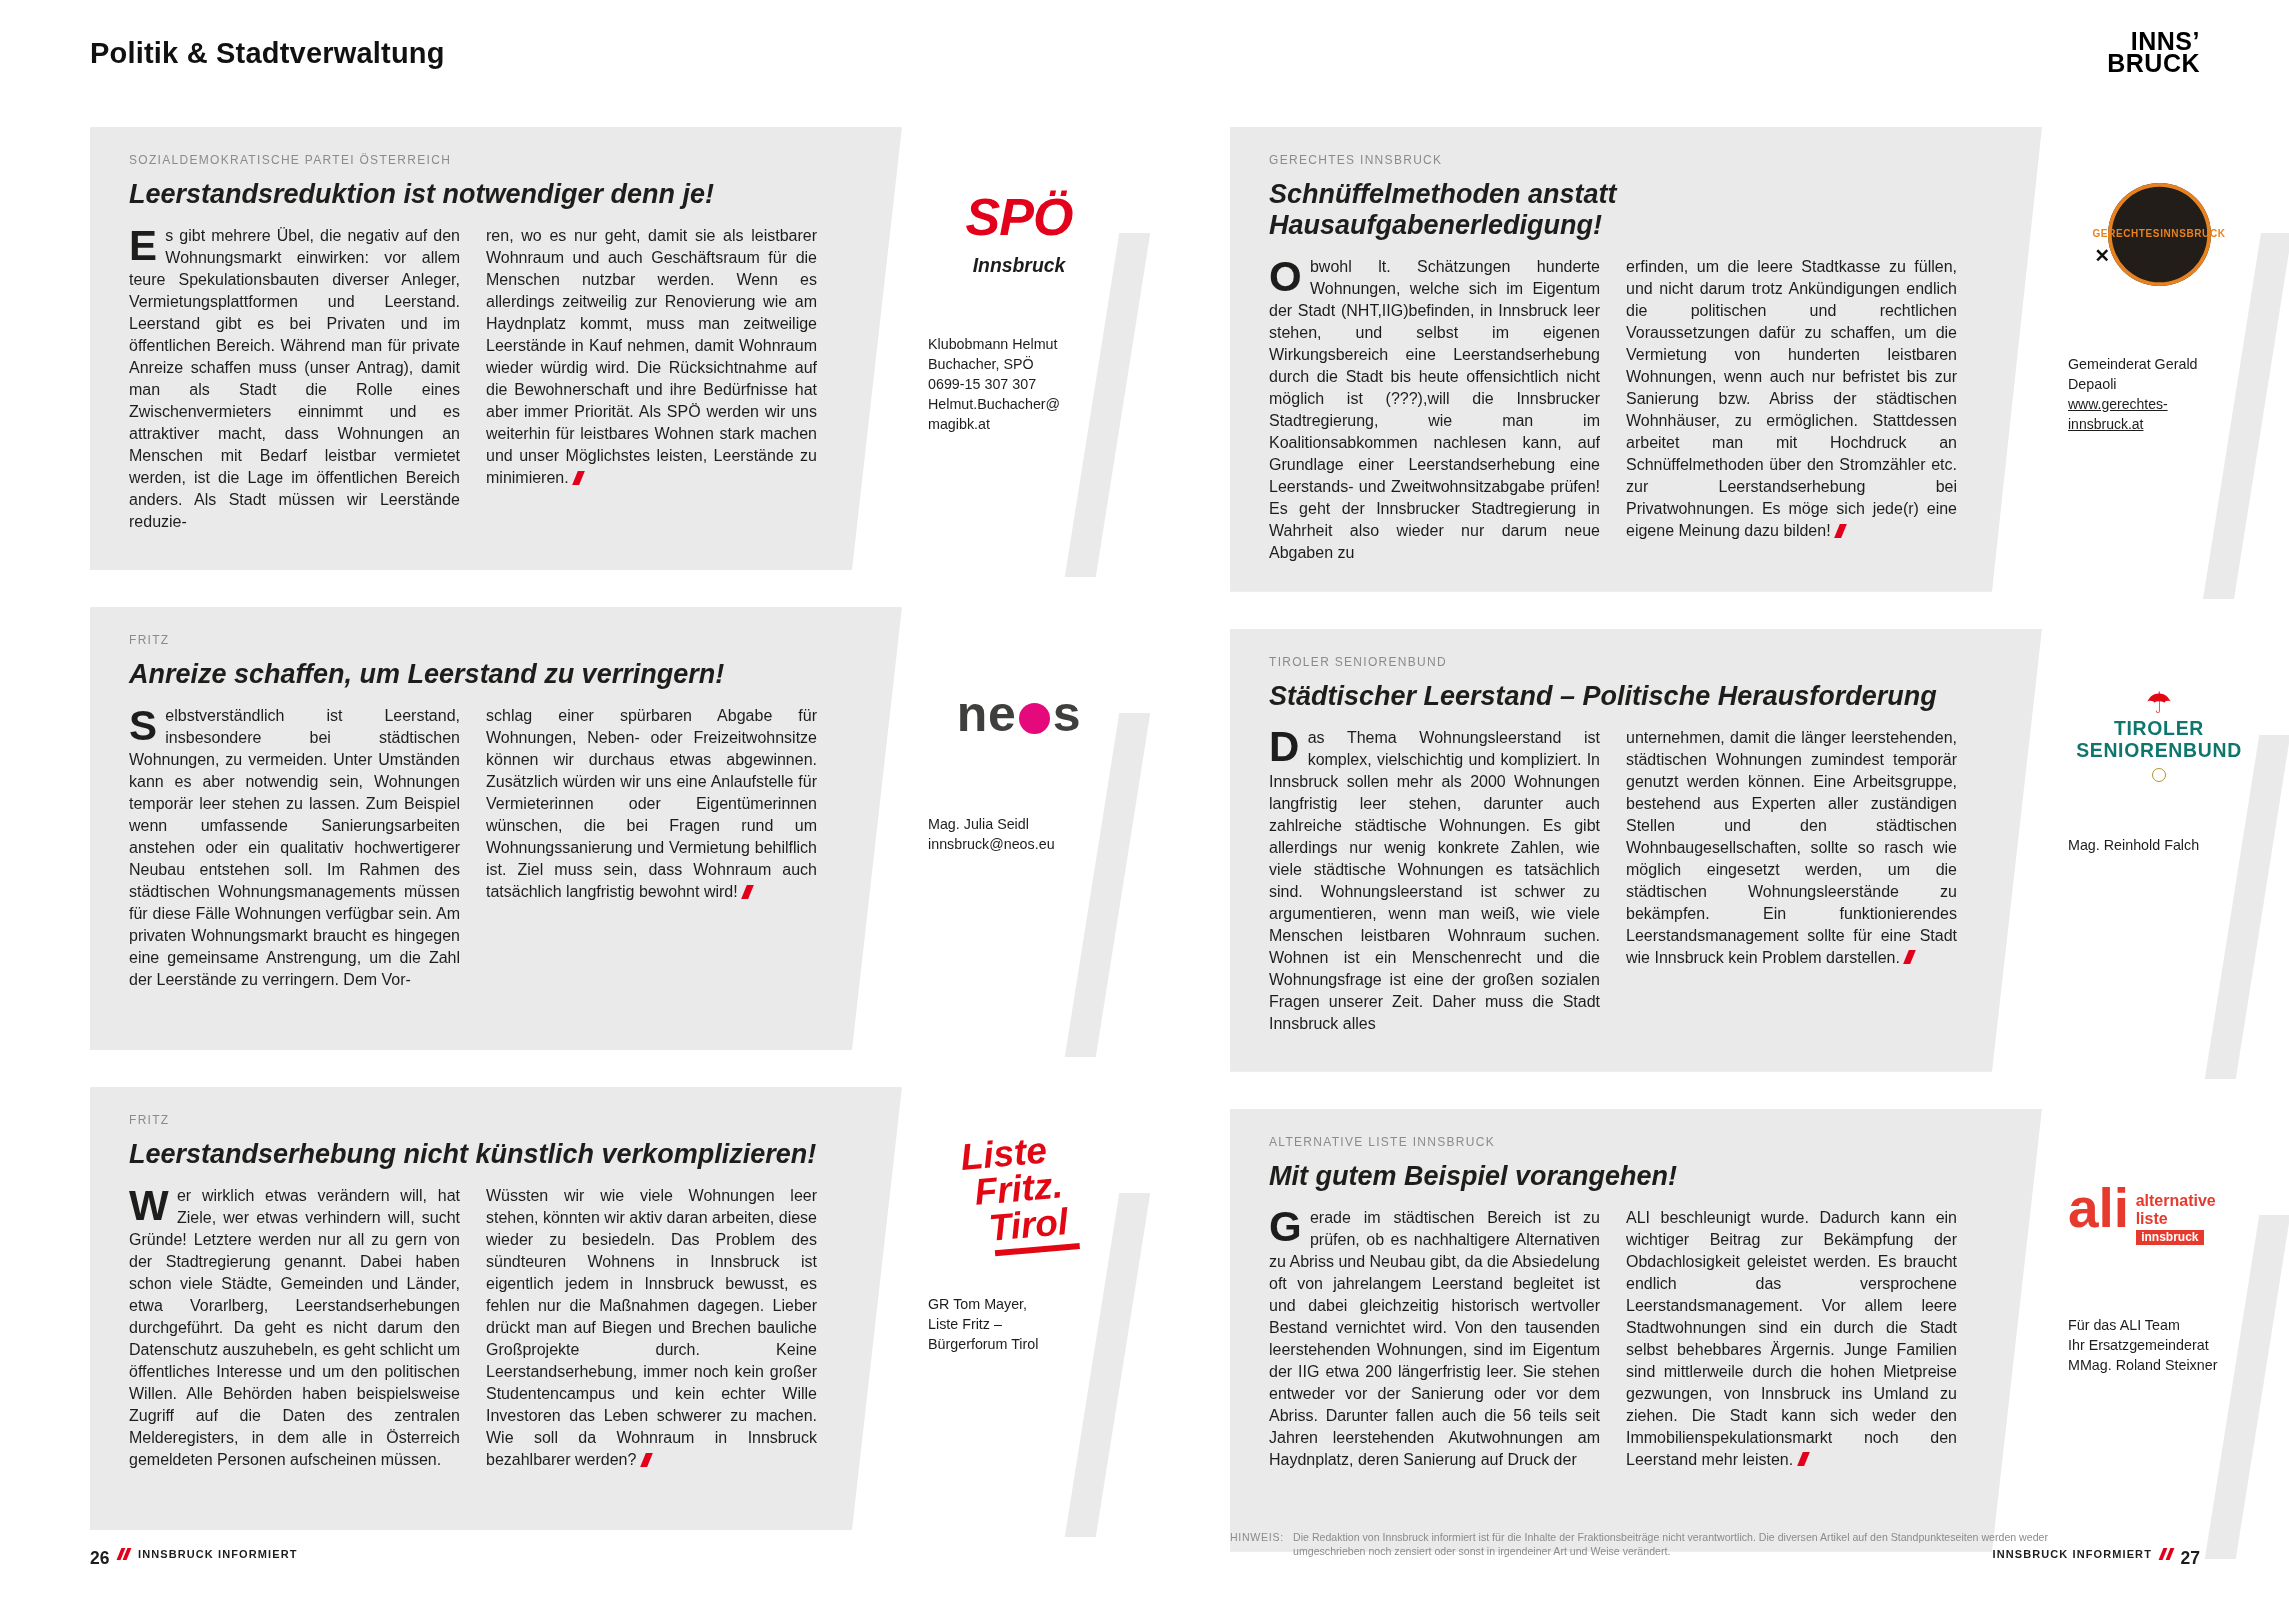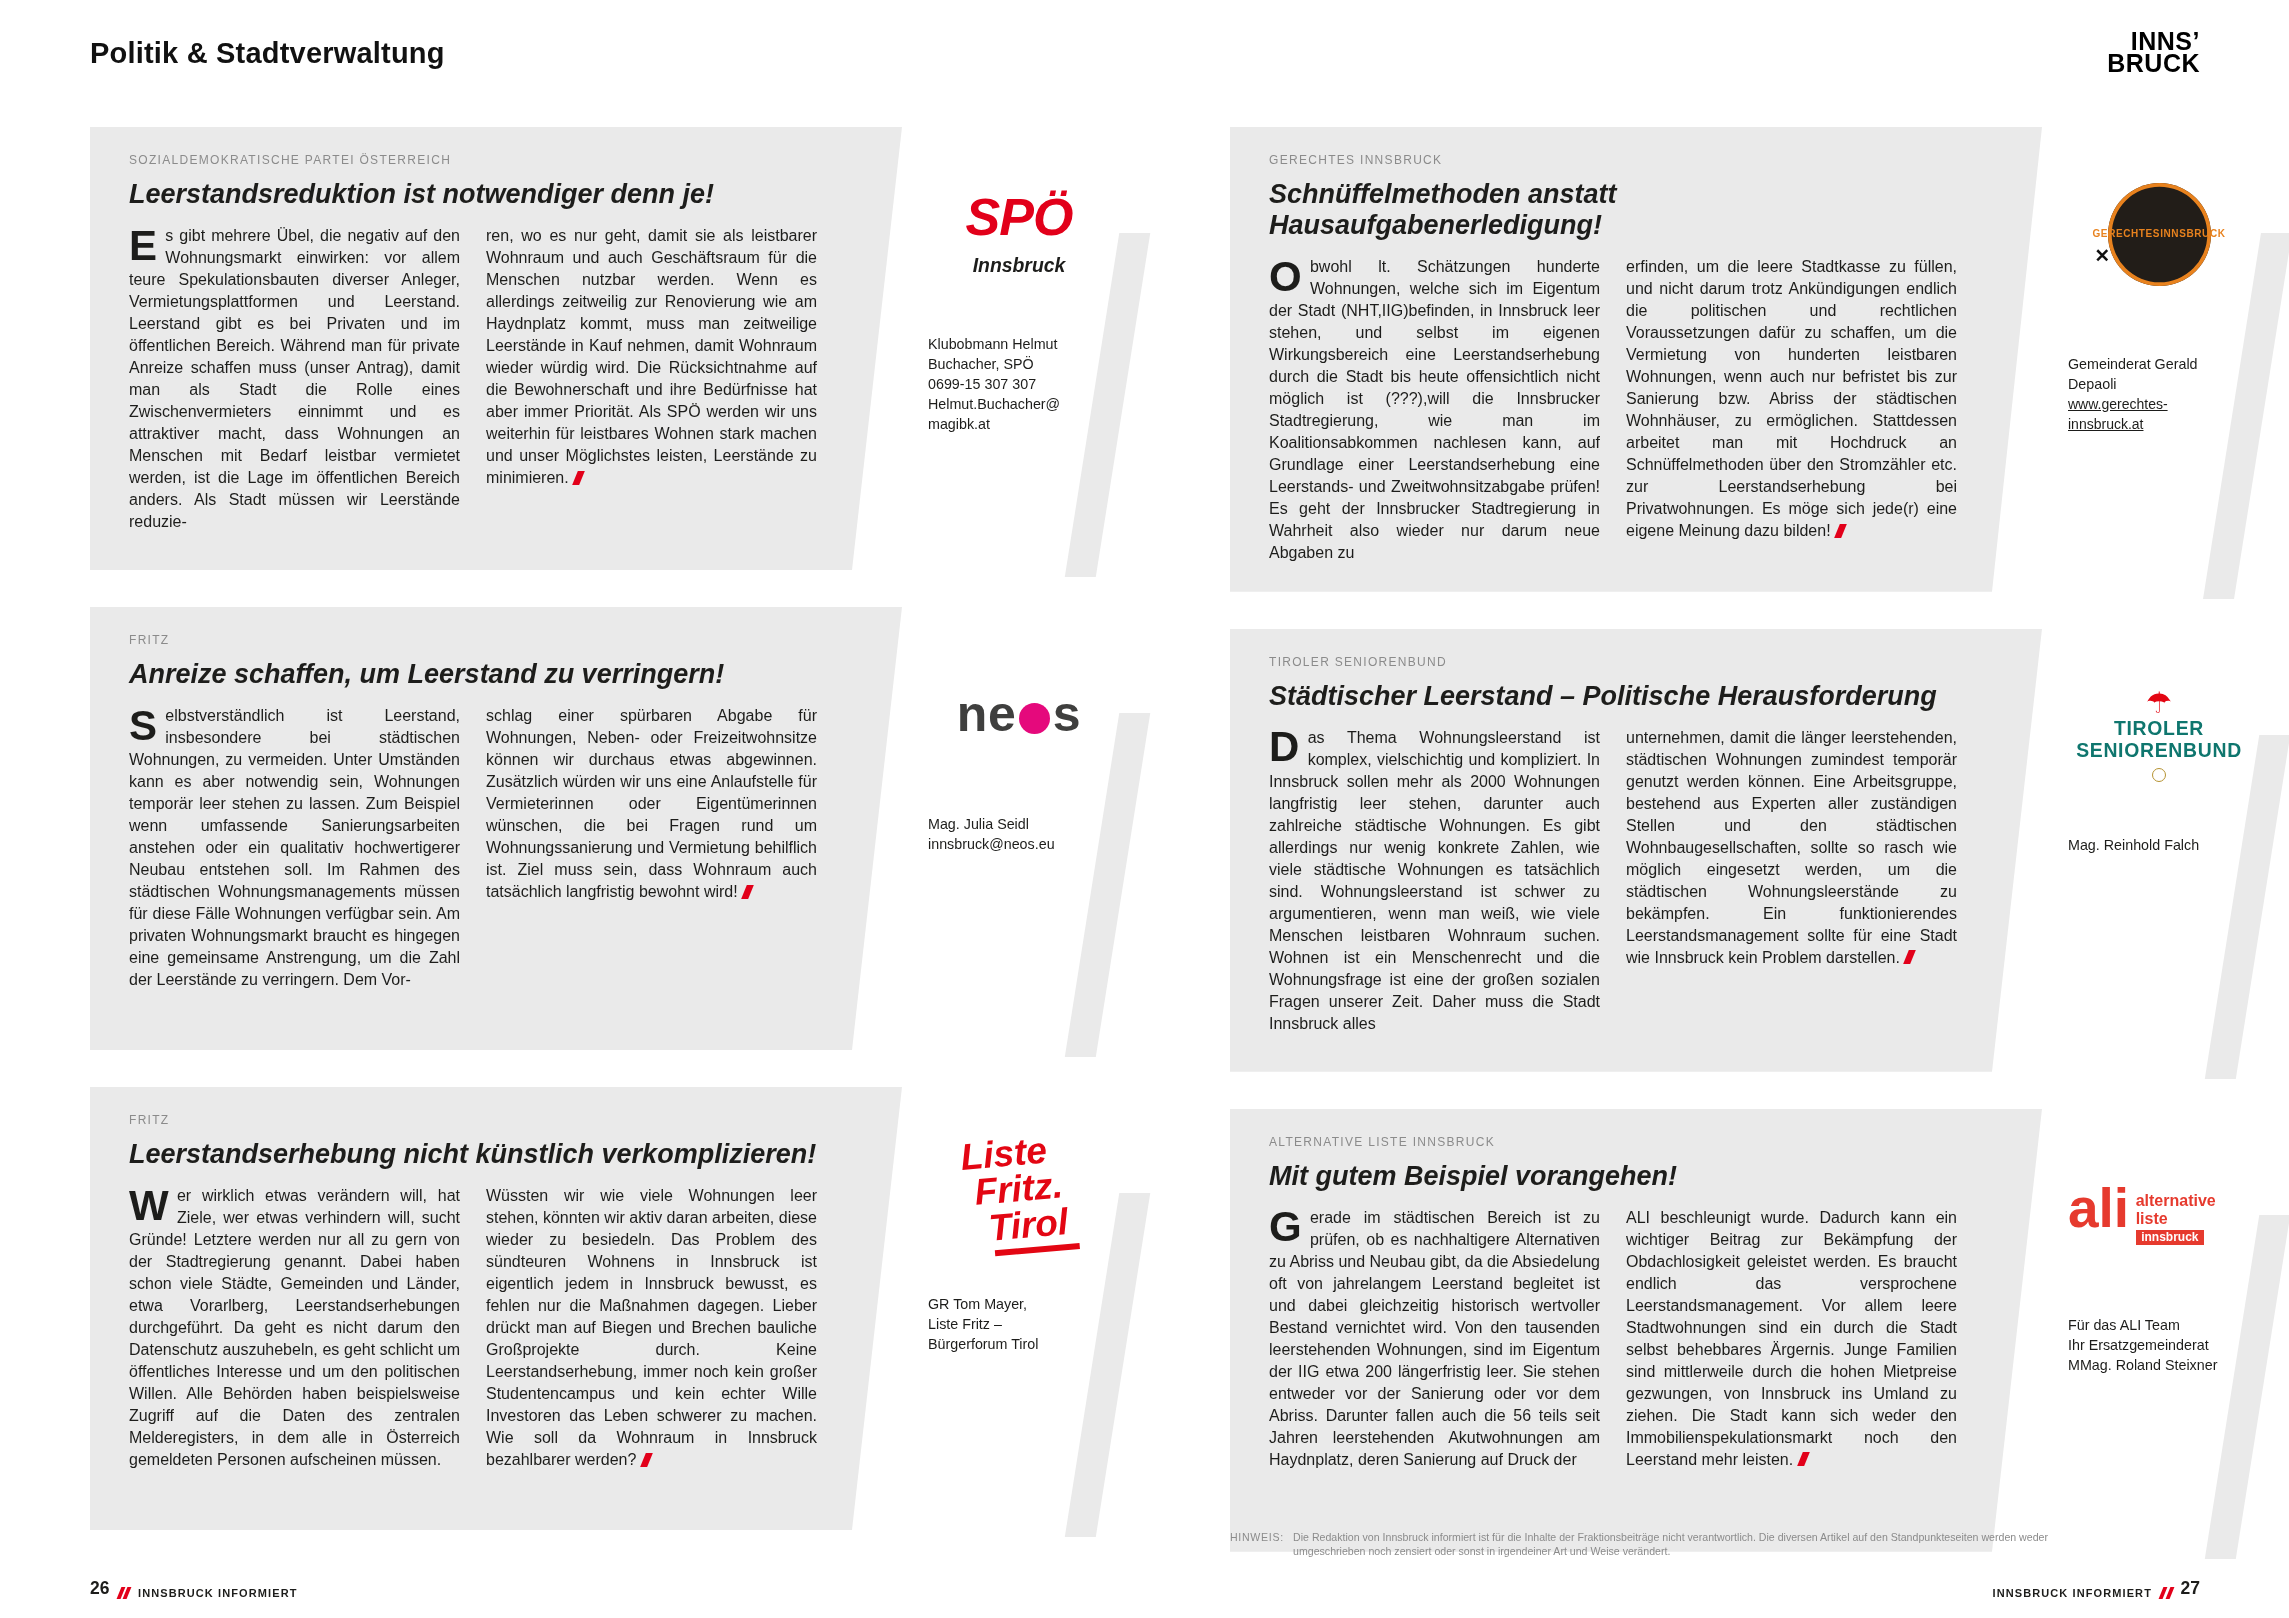--- a/index.html
+++ b/index.html
@@ -86,21 +86,21 @@
   .logo-ali { display:flex; align-items:flex-start; gap:6.5px; }
   .ali-main { color:#e63a2e; font-weight:800; font-size:55px; line-height:0.8; }
   .ali-side { display:flex; flex-direction:column; margin-top:5.5px; gap:1.8px; }
   .ali-side1 { color:#e63a2e; font-size:16px; font-weight:700; }
   .ali-side2 { background:#e63a2e; color:#fff; font-size:12px; font-weight:700; padding:0.9px 5.5px; align-self:flex-start; }
 
   
   .slashmarks { display:inline-flex; gap:2.8px; margin:0 9.2px; }
   .slashmarks i { display:block; width:3.7px; height:12px; background:#e2001a; transform:skewX(-22deg); }
   .footer-left, .footer-right {
-    position:absolute; bottom:20px; display:flex; align-items:flex-end;
+    position:absolute; bottom:50px; display:flex; align-items:flex-start;
   }
   .footer-left  { left:90px; }
   .footer-right { right:90px; }
   .page-num { font-size:17.5px; font-weight:700; }
   .mag-name { font-size:11px; font-weight:700; letter-spacing:1.1px; }
   .hinweis {
     position:absolute; left:1230px; bottom:61px; width:831px;
     display:flex; gap:9.2px; font-size:10.6px; line-height:14px; color:#8b8b8b;
   }
   .hinweis-label { white-space:nowrap; letter-spacing:0.7px; }

